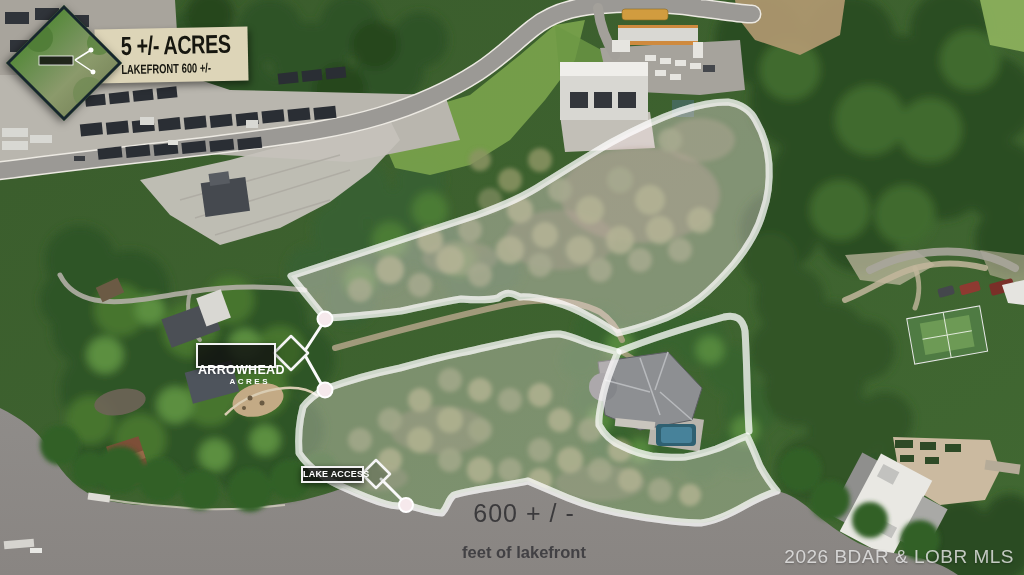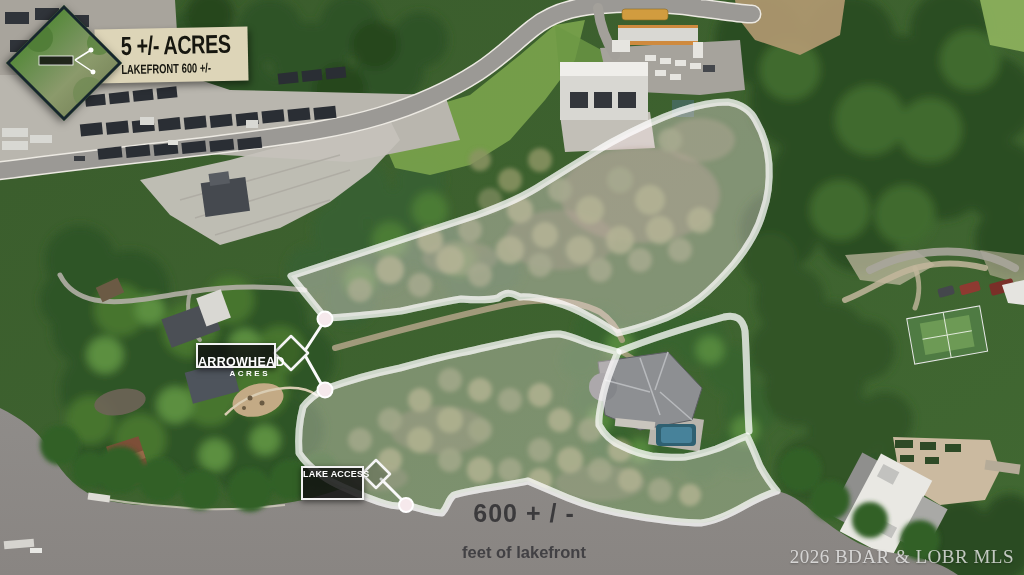--- a/index.html
+++ b/index.html
@@ -18,39 +18,39 @@
   .logo-diamond{position:absolute;left:23px;top:22px;width:76px;height:76px;
     transform:rotate(45deg);border:3px solid #17262e;overflow:hidden;z-index:4;
     box-shadow:0 3px 8px rgba(0,0,0,.5);background:#58813d;}
   .logo-inner{position:absolute;left:-17px;top:-17px;width:110px;height:110px;
     transform:rotate(-45deg);
     background:linear-gradient(135deg,#8db35f 0%,#5a8a3e 26%,#74925a 45%,#8b9a6b 60%,#7d8a5e 78%,#96a273 100%);}
 
   
   .map-label{position:absolute;background:rgba(17,17,17,.84);border:2px solid #f2f2f2;
     color:#fff;z-index:2;box-shadow:0 2px 6px rgba(0,0,0,.55);box-sizing:border-box;}
-  .label-arrowhead{left:196px;top:343px;width:80px;height:25px;padding-top:11px;}
+  .label-arrowhead{left:196px;top:343px;width:80px;height:25px;padding-top:19px;}
   .label-arrowhead .l1{font-size:12.5px;font-weight:bold;letter-spacing:.3px;
     text-align:center;white-space:nowrap;line-height:1;}
   .label-arrowhead .l2{font-size:8px;font-weight:bold;letter-spacing:2.5px;
     text-align:right;padding-right:4px;line-height:1;margin-top:1px;}
-  .label-lake{left:301px;top:466px;width:63px;height:34px;
+  .label-lake{left:301px;top:466px;width:63px;height:17px;
     font-size:9px;font-weight:bold;letter-spacing:.2px;text-align:center;
     line-height:13px;white-space:nowrap;}
 
   
   .lakefront{position:absolute;left:428px;top:501px;width:192px;text-align:center;
     color:#3b3a3c;z-index:2;}
-  .lakefront .v{font-size:25px;font-weight:bold;letter-spacing:1px;line-height:1;}
+  .lakefront .v{font-size:25px;font-weight:normal;letter-spacing:1px;line-height:1;}
   .lakefront .c{font-size:16.5px;font-weight:bold;color:#424144;margin-top:18px;line-height:1;}
 
   
   .watermark{position:absolute;right:10px;bottom:7px;font-size:19px;
     color:rgba(240,240,240,.78);letter-spacing:.5px;z-index:2;
-    text-shadow:0 1px 2px rgba(0,0,0,.25);font-family:Liberation Serif, serif;}
+    text-shadow:0 1px 2px rgba(0,0,0,.25);}
 </style>
 </head>
 <body>
 
 <div class="stage">
 
 <svg width="1024" height="575" viewBox="0 0 1024 575">
   <defs>
     <filter id="soft" x="-30%" y="-30%" width="160%" height="160%">
           <feGaussianBlur stdDeviation="4"></feGaussianBlur>

